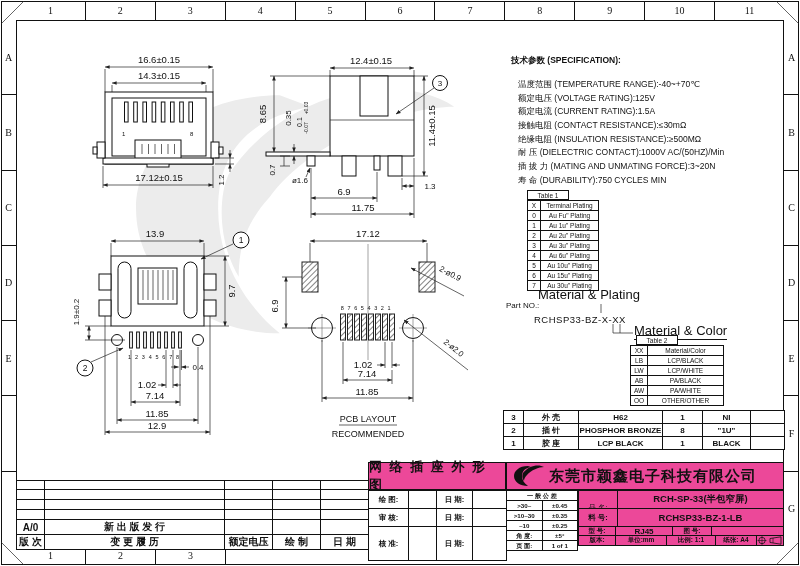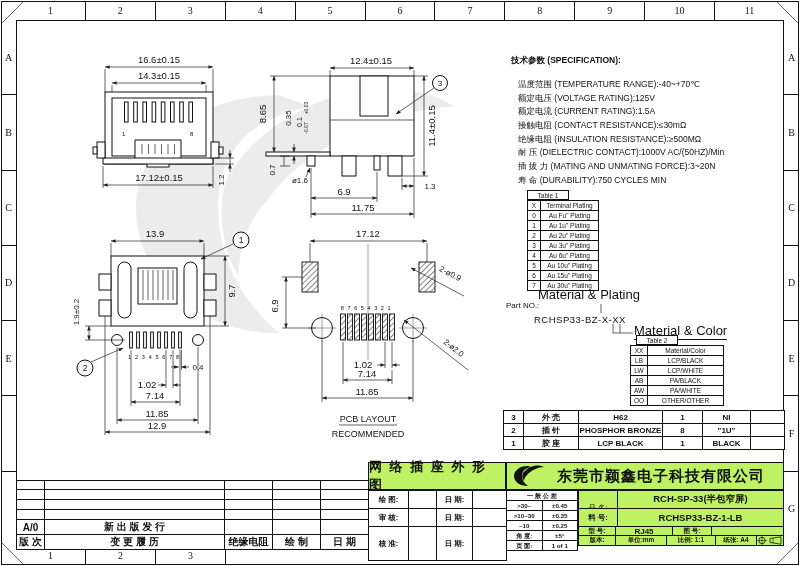--- a/index.html
+++ b/index.html
@@ -30,21 +30,21 @@
   .dims{font-size:8px;text-anchor:middle}
   table.dt{border-collapse:collapse;table-layout:fixed;background:#fff}
   table.dt td{border:1px solid #111;text-align:center;overflow:hidden;white-space:nowrap;padding:0}
   .cap{border:1px solid #111;background:#fff;text-align:center;font-size:6.5px;line-height:9px}
   #t1 td{font-size:6.5px;height:9px;line-height:9px}
   #t2 td{font-size:6.5px;height:9px;line-height:9px}
   #bom td{font-size:8px;font-weight:bold;height:13px}
   #rev td{font-size:10px;font-weight:bold}
   #sign td{font-size:7.5px;font-weight:bold}
   #tol td{font-size:6.2px;font-weight:bold;height:9px;line-height:9px}
-  .box{border:1px solid #111;display:flex;align-items:center;justify-content:center;background:#bef264}
+  .box{border:1px solid #111;display:flex;align-items:center;justify-content:center;background:#ec4899}
   .speclines div{height:13.7px;line-height:13.7px;font-size:8.5px;white-space:nowrap}
 </style>
 </head>
 <body>
 
 <div id="sheet">
 
   <svg class="a" style="left:95px;top:50px" width="390" height="340" viewBox="0 0 38 30" preserveAspectRatio="none">
     <path d="M18,4 C9,4 4,9 4,14 C4,20 10,25 18,25 C14,22 12,18 12,14 C12,9 15,6 21,5 Z" fill="#ececec"></path>
     <path d="M13,11 C19,3 30,2 35,5 C30,5 21,8 17,13 C15,15 14,17 14,20 C12,17 12,13 13,11 Z" fill="#ececec"></path>
@@ -499,21 +499,21 @@
     <tr style="height:14px">
       <td>A/0</td>
       <td>新 出 版 发 行</td>
       <td></td>
       <td></td>
       <td></td>
     </tr>
     <tr style="height:13px">
       <td>版 次</td>
       <td>变 更 履 历</td>
-      <td>绝缘电阻</td>
+      <td>额定电压</td>
       <td>绘 制</td>
       <td>日 期</td>
     </tr>
   </tbody>
     </table>
 
   <div class="box a" style="left:368px;top:462px;width:138px;height:28px;font-size:13px;font-weight:bold;letter-spacing:2px">网 络 插 座 外 形 图</div>
 
   <table class="dt a" id="sign" style="left:368px;top:490px;width:138px">
     <tbody>
@@ -536,21 +536,21 @@
           <td></td>
     </tr>
   </tbody>
     </table>
 
   <div class="box a" style="left:506px;top:462px;width:278px;height:28px;justify-content:flex-start;padding-left:4px">
     <svg width="34" height="26" viewBox="0 0 34 26">
       <path d="M17,3 C8,3 3,8 3,13 C3,19 9,23 17,23 C13,20 11,17 11,13 C11,8 14,5 20,4 Z" fill="#111"></path>
       <path d="M12,10 C18,2 28,1 33,4 C28,4 20,7 16,12 C14,14 13,16 13,18 C11,15 11,12 12,10 Z" fill="#111"></path>
     </svg>
-    <span style="font-size:15px;font-weight:bold;letter-spacing:1px;margin-left:12px">东莞市颖鑫电子科技有限公司</span>
+    <span style="font-size:15px;font-weight:bold;letter-spacing:1px;margin-left:4px">东莞市颖鑫电子科技有限公司</span>
   </div>
 
   <table class="dt a" id="tol" style="left:506px;top:490px;width:72px">
     <tbody>
         <tr>
           <td colspan="2">一 般 公 差</td>
         </tr>
     <tr>
           <td style="width:34px">&gt;30~</td>
           <td>±0.45</td>

